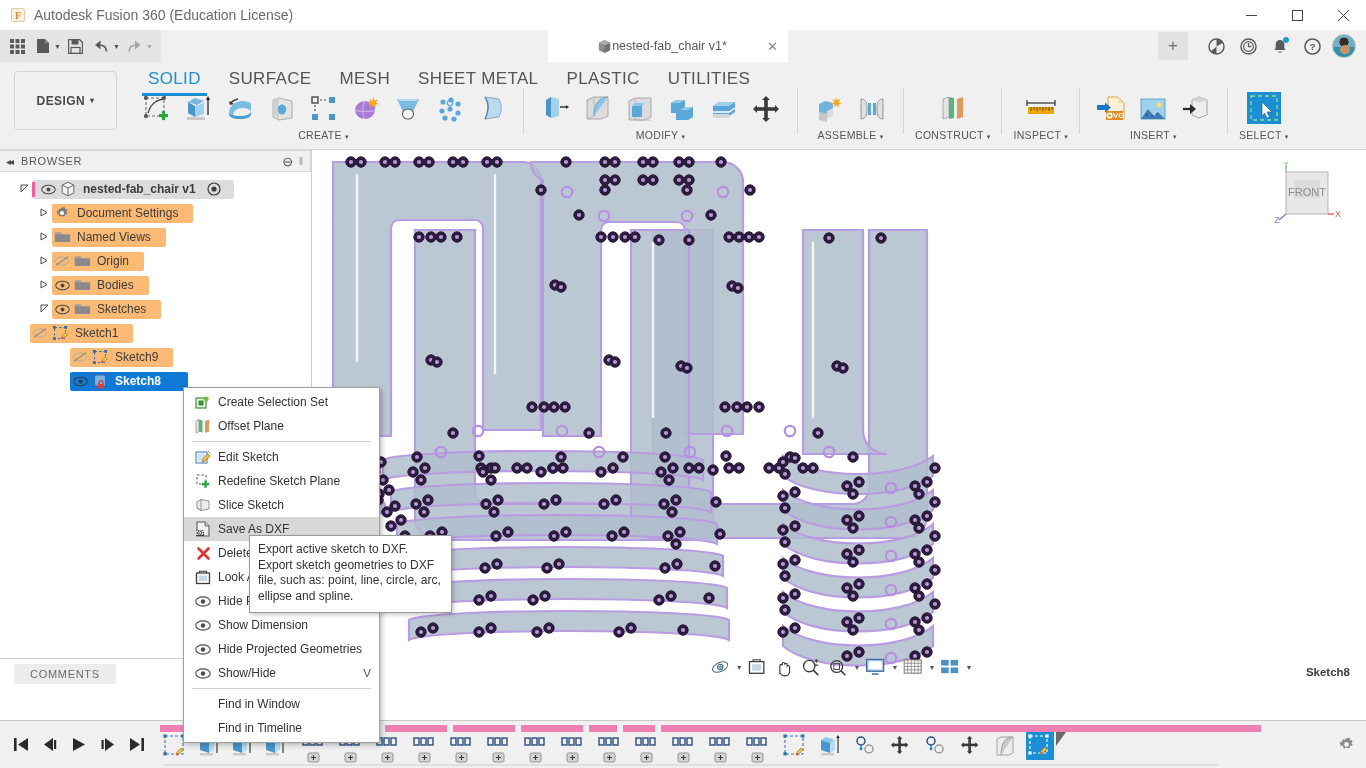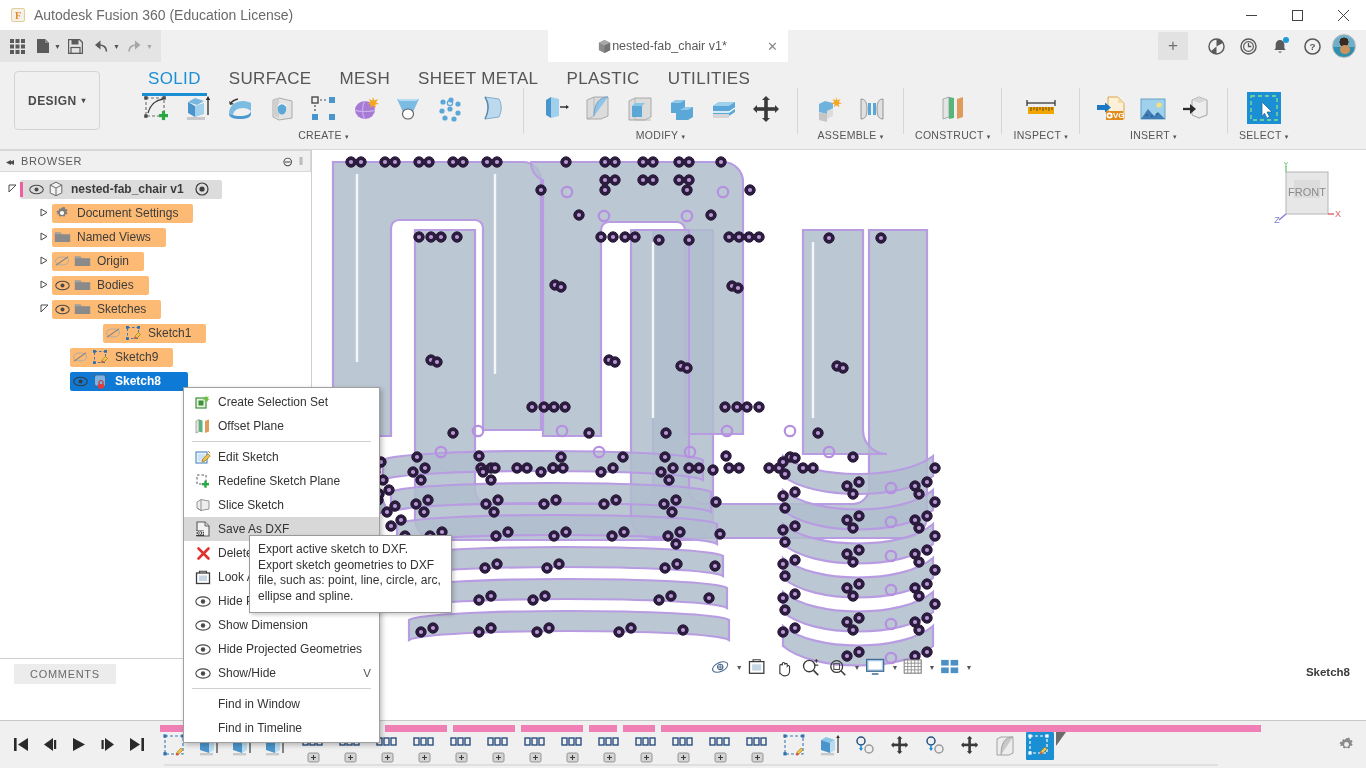--- a/index.html
+++ b/index.html
@@ -65,21 +65,21 @@
   }
   .notif-dot{ position:absolute; right:5px; top:5px; width:6px;height:6px;border-radius:50%;
     background:#1e9ad6; }
 
   
   .ribbon{
     position:absolute; left:0; top:62px; width:1366px; height:88px;
     background:#f0f0f0; border-bottom:1px solid #d6d6d6;
   }
   .design-box{
-    position:absolute; left:14px; top:9px; width:86px; height:59px;
+    position:absolute; left:14px; top:9px; width:103px; height:59px;
     border:1px solid #d4d4d4; border-radius:4px; background:#f0f0f0;
     display:flex; align-items:center; justify-content:center; gap:5px;
     font-size:12px; font-weight:bold; color:#4a4a4a; letter-spacing:.4px;
   }
   .tabs{ position:absolute; left:134px; top:4px; display:flex; gap:0; }
   .rtab{
     padding:3px 14px 4px; font-size:17px; color:#555; letter-spacing:.35px;
     position:relative; cursor:default;
   }
   .rtab.active{ color:#1b8fd4; }
@@ -608,21 +608,21 @@
       <span class="bh-collapse">◂◂</span>
       <span>BROWSER</span>
       <span class="bh-right">
         <span style="font-size:13px;color:#4a4a4a">⊖</span>
         <span style="font-size:11px;color:#9a9a9a">‖</span>
       </span>
     </div>
 
     <div class="tree">
 
-      <div class="node" style="padding-left:4px">
+      <div class="node" style="padding-left:16px">
         <span class="arrow open">
           <svg width="9" height="9" viewBox="0 0 9 9">
               <path d="M1 1h7L1 8z" fill="none" stroke="#4a4a4a" stroke-width="1"></path>
             </svg>
         </span>
         <div class="row root">
           <span class="pinkbar"></span>
           <span class="eye">
             <svg width="15" height="11" viewBox="0 0 16 11">
                 <ellipse cx="8" cy="5.5" rx="7.2" ry="4.6" fill="none" stroke="#4a4a4a" stroke-width="1.1"></ellipse>
@@ -741,21 +741,21 @@
           <span class="eye">
             <svg width="17" height="14" viewBox="0 0 17 14">
                 <path d="M.8 2.6h5.6l1.4 1.6h8.4V12H.8z" fill="#8a8a8a"></path>
                 <path d="M.8 2.6h5.6l1.4 1.6H.8z" fill="#a4a4a4"></path>
               </svg>
           </span>
           <span class="nlabel">Sketches</span>
         </div>
       </div>
 
-      <div class="node" style="padding-left:103px">
+      <div class="node" style="padding-left:30px">
         <div class="row hl">
           <span class="eye">
             <svg width="16" height="12" viewBox="0 0 17 12">
                 <ellipse cx="8.5" cy="6" rx="7" ry="4.3" fill="none" stroke="#aaaaaa" stroke-width="1"></ellipse>
                 <line x1="2" y1="10.5" x2="15" y2="1.5" stroke="#8a8a8a" stroke-width="1.2"></line>
               </svg>
           </span>
           <span class="eye">
             <svg width="16" height="16" viewBox="0 0 16 16">
               <rect x="2.5" y="2.5" width="11" height="11" fill="none" stroke="#3a78b5" stroke-width="1" stroke-dasharray="2.5 2"></rect>

